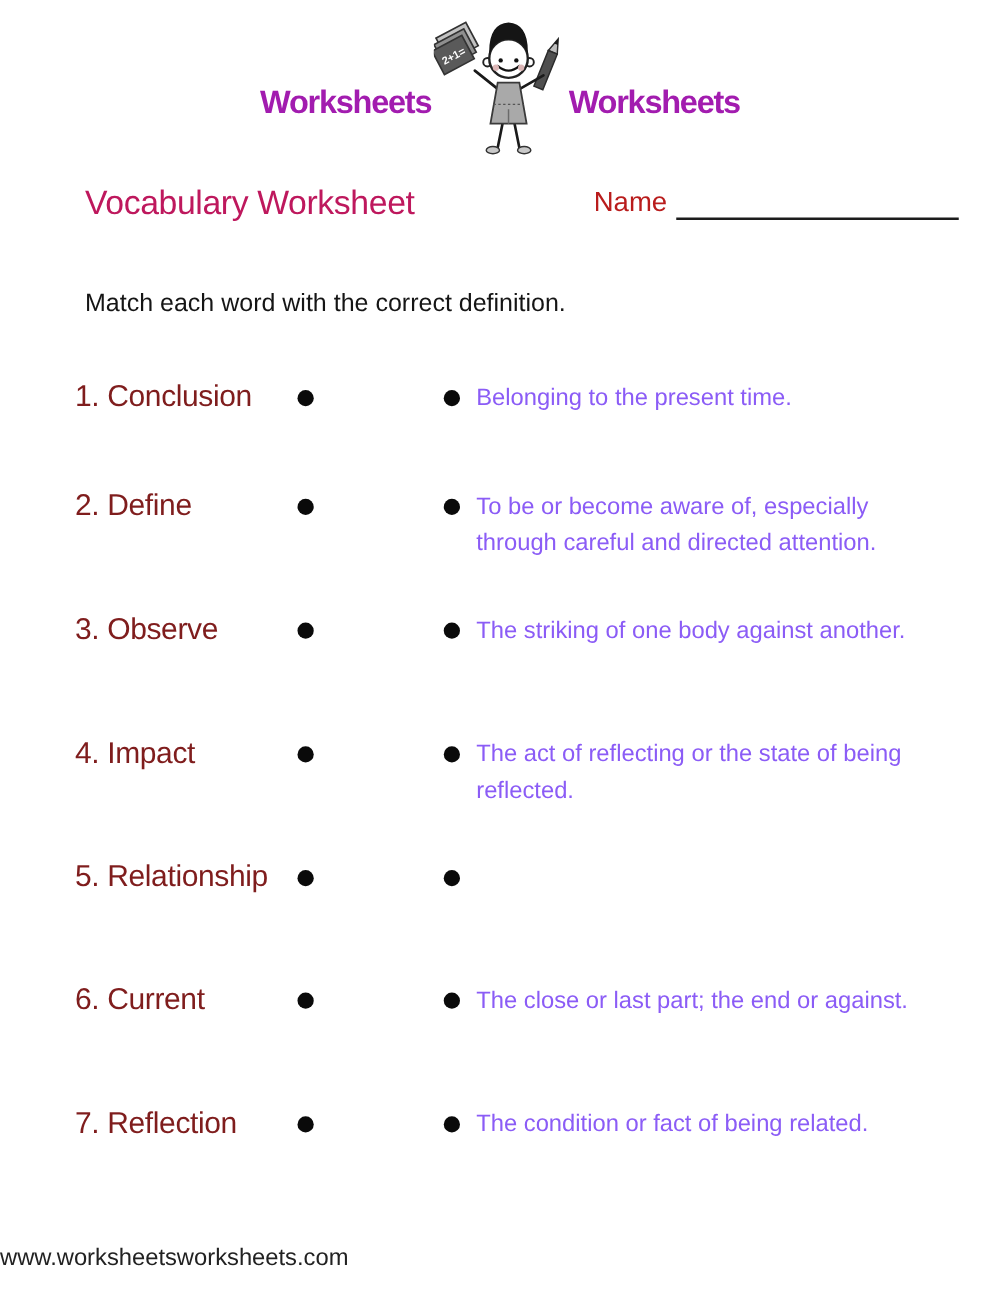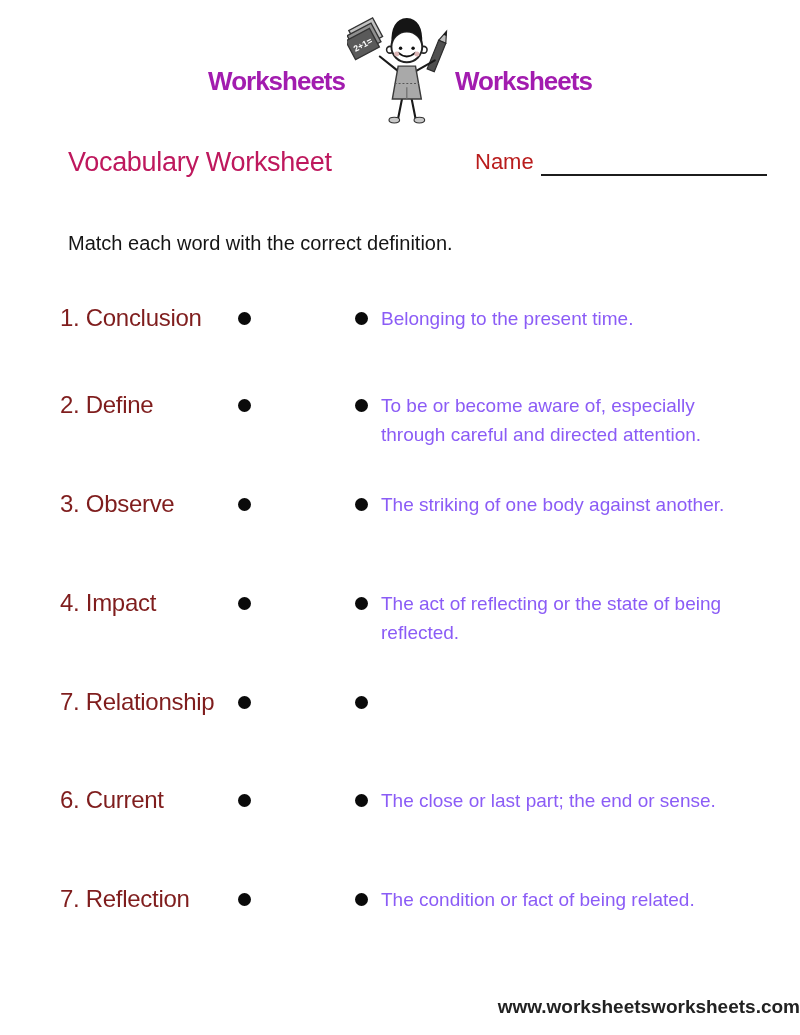--- a/index.html
+++ b/index.html
@@ -107,24 +107,23 @@
     color: #8b5cf6;
     white-space: pre-line;
   }
 
   
   .footer {
     position: absolute;
     left: 0;
     top: 996px;
     width: 100%;
-    text-align: right;
+    text-align: left;
     font-size: 19px;
     color: #222222;
-    font-weight: bold;
   }
 </style>
 </head>
 <body>
 
 <div class="page">
 
   <div class="logo">
     <span class="logo-text">Worksheets</span>
     <svg class="logo-kid" viewBox="0 0 110 120" width="106" height="116" aria-hidden="true">
@@ -201,30 +200,30 @@
 
   <div class="match-row" style="top:588px">
     <div class="word">4. Impact</div>
     <span class="dot dot-word"></span>
     <span class="dot dot-def"></span>
     <div class="definition">The act of reflecting or the state of being
 reflected.</div>
   </div>
 
   <div class="match-row" style="top:687px">
-    <div class="word">7. Relationship</div>
+    <div class="word">5. Relationship</div>
     <span class="dot dot-word"></span>
     <span class="dot dot-def"></span>
   </div>
 
   <div class="match-row" style="top:785px">
     <div class="word">6. Current</div>
     <span class="dot dot-word"></span>
     <span class="dot dot-def"></span>
-    <div class="definition">The close or last part; the end or sense.</div>
+    <div class="definition">The close or last part; the end or against.</div>
   </div>
 
   <div class="match-row" style="top:884px">
     <div class="word">7. Reflection</div>
     <span class="dot dot-word"></span>
     <span class="dot dot-def"></span>
     <div class="definition">The condition or fact of being related.</div>
   </div>
 
   <div class="footer">www.worksheetsworksheets.com</div>

